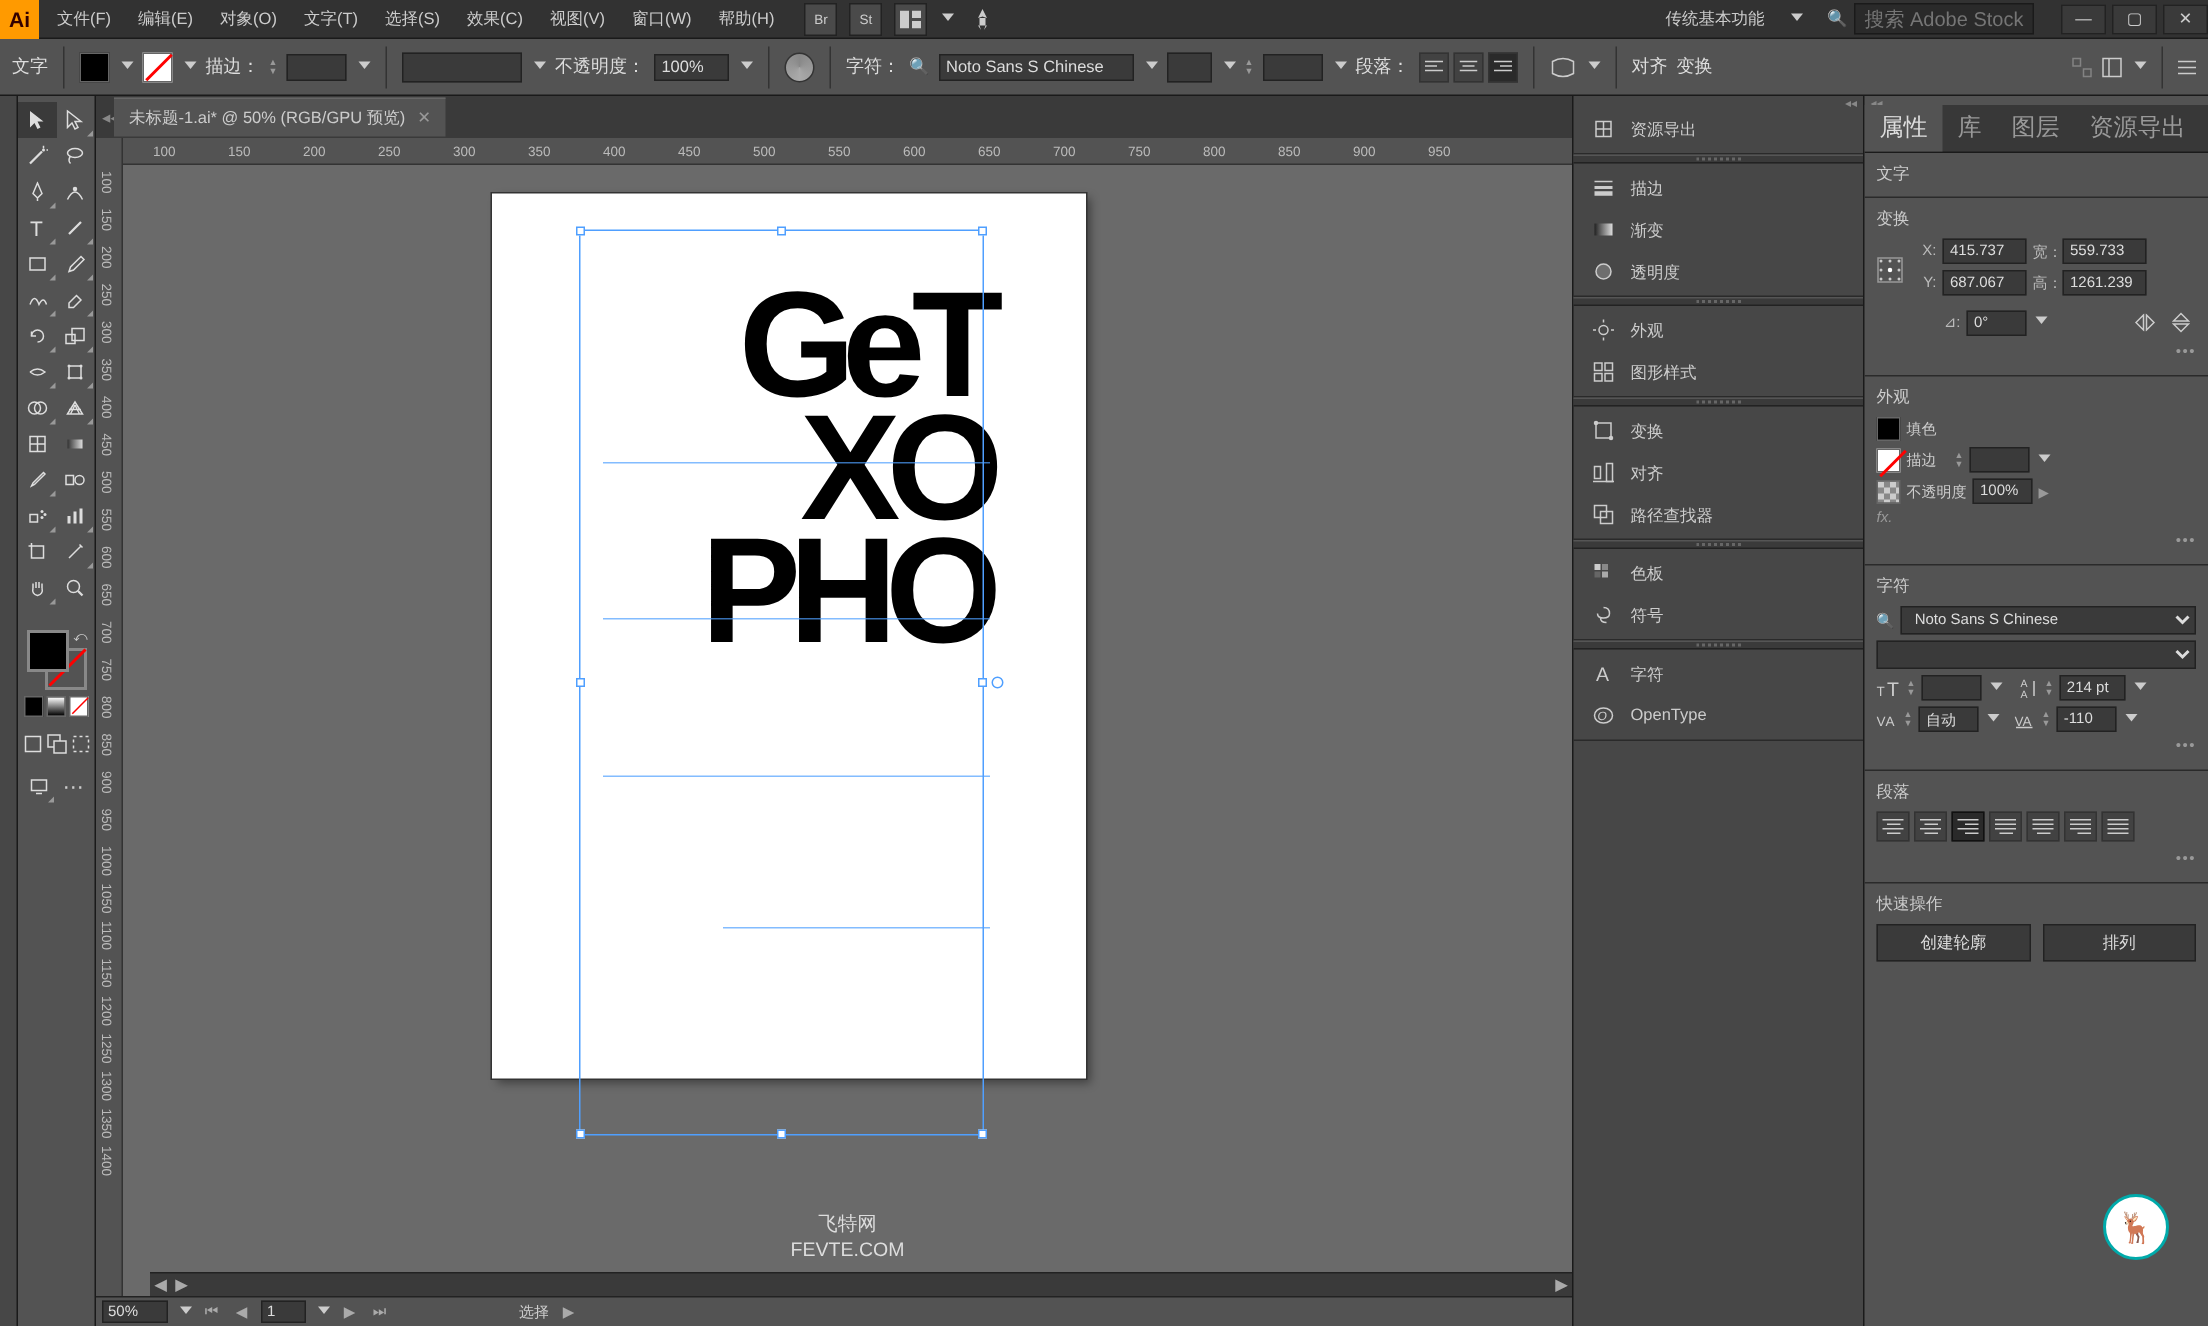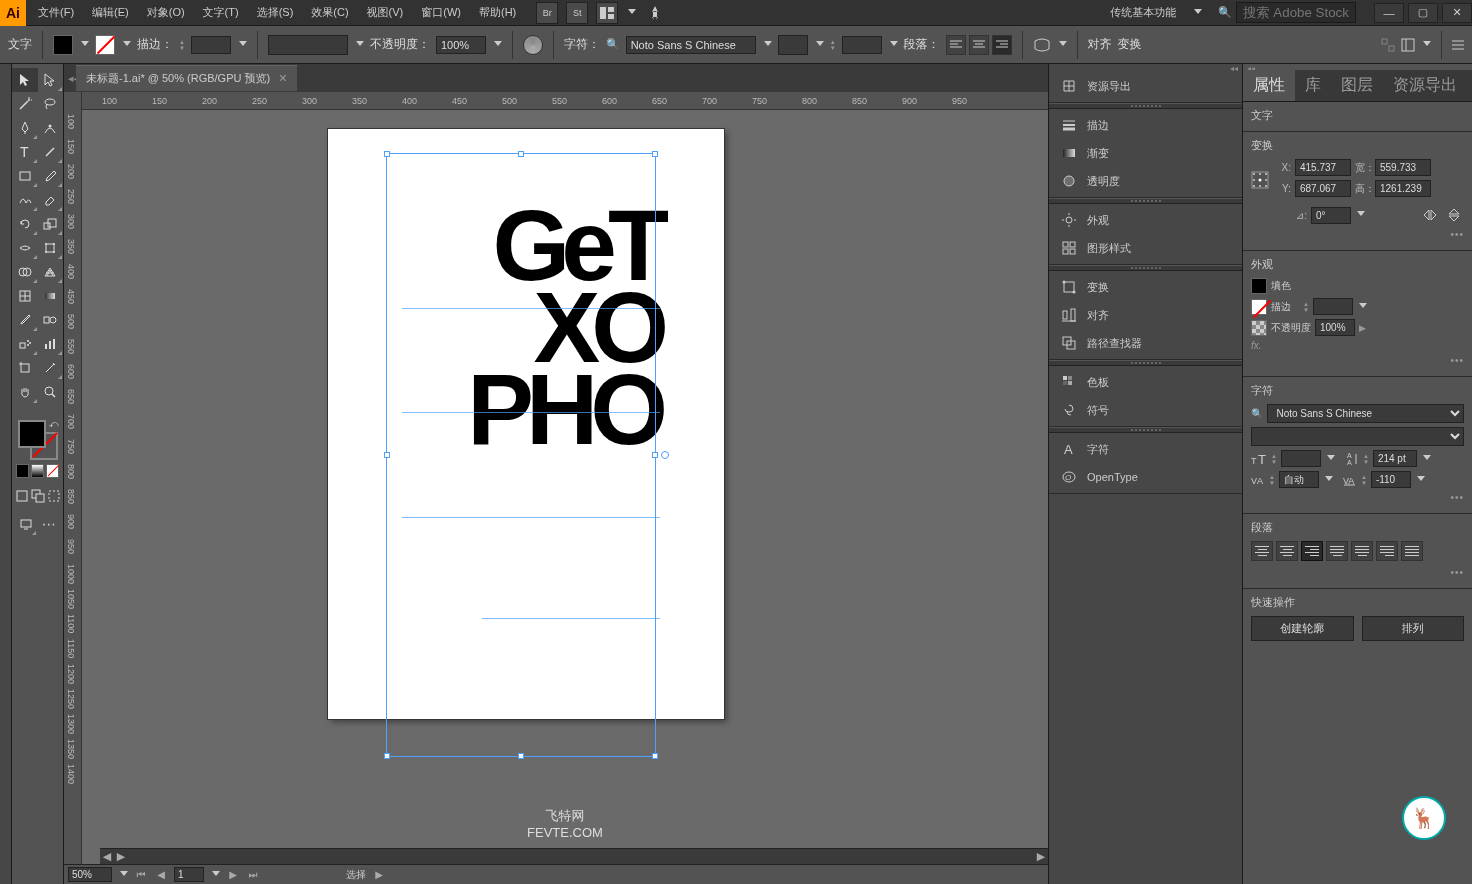--- a/index.html
+++ b/index.html
@@ -602,21 +602,21 @@
             <div class="tick" style="left: 620px;">700</div>
             <div class="tick" style="left: 670px;">750</div>
             <div class="tick" style="left: 720px;">800</div>
             <div class="tick" style="left: 770px;">850</div>
             <div class="tick" style="left: 820px;">900</div>
             <div class="tick" style="left: 870px;">950</div>
           </div>
         <div class="canvas-body">
           <div class="artboard"></div>
 
-          <div class="artwork-text" style="left:318px; top:94px; width:260px; text-align:right;">
+          <div class="artwork-text" style="left:318px; top:79px; width:260px; text-align:right;">
             <span class="txt-line txt1">GeT</span>
             <span class="txt-line txt2">XO</span>
             <span class="txt-line txt3">PHO</span>
           </div>
 
           <div class="baseline" style="left:320px;top:198px;width:258px"></div>
           <div class="baseline" style="left:320px;top:302px;width:258px"></div>
           <div class="baseline" style="left:320px;top:407px;width:258px"></div>
           <div class="baseline" style="left:400px;top:508px;width:178px"></div>
 

